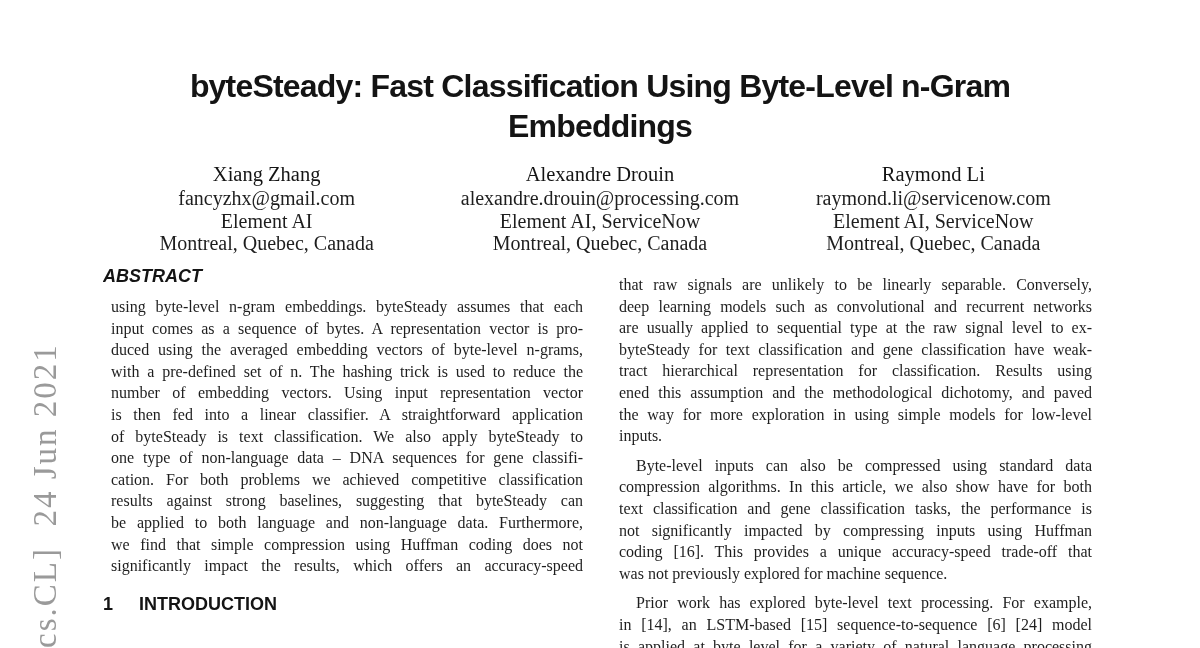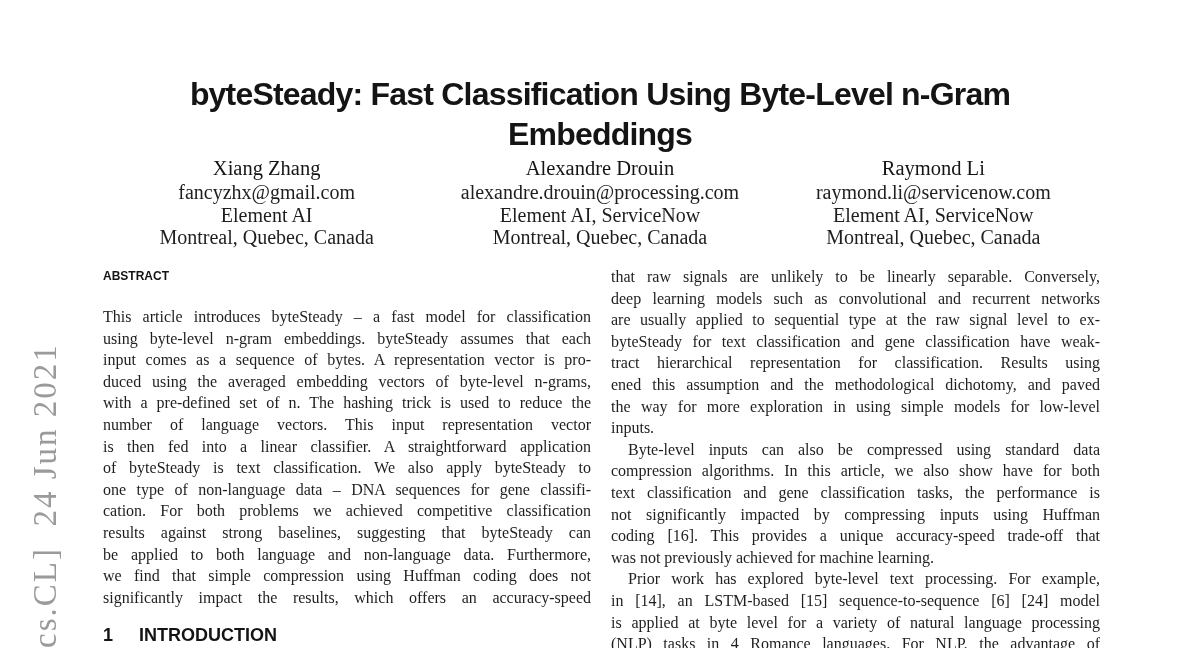--- a/index.html
+++ b/index.html
@@ -22,60 +22,61 @@
     font-family: "Liberation Serif", serif;
     font-size: 33px;
     letter-spacing: 2px;
     color: #9a9a9a;
     white-space: pre;
   }
 
   
   .title {
     position: absolute;
-    top: 53px; left: 0;
+    top: 45px; left: 0;
     width: 1200px;
     text-align: center;
     font-family: "Liberation Sans", sans-serif;
     font-weight: 700;
     font-size: 32px;
     letter-spacing: -0.8px;
     line-height: 40px;
     color: #141414;
   }
   .title .tline { display: block; }
 
   
   .authors {
     position: absolute;
-    top: 155px; left: 100px;
+    top: 161px; left: 100px;
     width: 1000px;
     display: flex;
   }
   .author { flex: 1; text-align: center; }
   .author-name { font-size: 20.5px; line-height: 26px; color: #141414; }
   .author-line { font-size: 20px; line-height: 22.5px; }
 
   
   .col {
     position: absolute;
     top: 266px;
     overflow: hidden;
     height: 382px;
   }
   .col-left  { left: 103px; width: 488px; }
   .col-right { left: 611px; width: 489px; }
 
   .sec-heading {
     font-family: "Liberation Sans", sans-serif;
     font-weight: 700;
-    font-size: 12px;
+    font-size: 18px;
     line-height: 21px;
     color: #141414;
-    margin: 0 0 19px 0;
+    margin: 0 0 9px 0;
+    font-style: italic;
   }
   .intro-heading {
     margin-top: 17px;
     display: flex;
     font-family: "Liberation Sans", sans-serif;
     font-weight: 700;
     font-size: 18px;
     color: #141414;
   }
   .intro-heading .sec-num { width: 36px; }
@@ -84,21 +85,21 @@
   .ln {
     font-size: 16px;
     line-height: 21.6px;
     text-align: justify;
     text-align-last: justify;
     white-space: normal;
     color: #1e1e1e;
   }
   .ln.ln-last { text-align-last: left; }
   .ln.ln-indent { text-indent: 17px; }
-  .para { margin: 0; padding: 0; }
+  .para { margin: 8px; padding: 0; }
 </style>
 </head>
 <body>
 
 <div class="page">
 
   <div class="arxiv-watermark">[cs.CL]  24 Jun 2021</div>
 
   <h1 class="title">
     <span class="tline">byteSteady: Fast Classification Using Byte-Level n-Gram</span>
@@ -122,26 +123,25 @@
       <div class="author-name">Raymond Li</div>
       <div class="author-line">raymond.li@servicenow.com</div>
       <div class="author-line">Element AI, ServiceNow</div>
       <div class="author-line">Montreal, Quebec, Canada</div>
     </div>
   </div>
 
   <section class="col col-left">
     <h2 class="sec-heading">ABSTRACT</h2>
     <div class="para">
-      <div class="ln">This article introduces byteSteady – a fast model for classification</div>
       <div class="ln">using byte-level n-gram embeddings. byteSteady assumes that each</div>
       <div class="ln">input comes as a sequence of bytes. A representation vector is pro-</div>
       <div class="ln">duced using the averaged embedding vectors of byte-level n-grams,</div>
       <div class="ln">with a pre-defined set of n. The hashing trick is used to reduce the</div>
-      <div class="ln">number of language vectors. This input representation vector</div>
+      <div class="ln">number of embedding vectors. Using input representation vector</div>
       <div class="ln">is then fed into a linear classifier. A straightforward application</div>
       <div class="ln">of byteSteady is text classification. We also apply byteSteady to</div>
       <div class="ln">one type of non-language data – DNA sequences for gene classifi-</div>
       <div class="ln">cation. For both problems we achieved competitive classification</div>
       <div class="ln">results against strong baselines, suggesting that byteSteady can</div>
       <div class="ln">be applied to both language and non-language data. Furthermore,</div>
       <div class="ln">we find that simple compression using Huffman coding does not</div>
       <div class="ln">significantly impact the results, which offers an accuracy-speed</div>
     </div>
     <h2 class="intro-heading">
@@ -160,21 +160,21 @@
       <div class="ln">ened this assumption and the methodological dichotomy, and paved</div>
       <div class="ln">the way for more exploration in using simple models for low-level</div>
       <div class="ln ln-last">inputs.</div>
     </div>
     <div class="para">
       <div class="ln ln-indent">Byte-level inputs can also be compressed using standard data</div>
       <div class="ln">compression algorithms. In this article, we also show have for both</div>
       <div class="ln">text classification and gene classification tasks, the performance is</div>
       <div class="ln">not significantly impacted by compressing inputs using Huffman</div>
       <div class="ln">coding [16]. This provides a unique accuracy-speed trade-off that</div>
-      <div class="ln ln-last">was not previously achieved for machine learning.</div>
+      <div class="ln ln-last">was not previously explored for machine sequence.</div>
     </div>
     <div class="para">
       <div class="ln ln-indent">Prior work has explored byte-level text processing. For example,</div>
       <div class="ln">in [14], an LSTM-based [15] sequence-to-sequence [6] [24] model</div>
       <div class="ln">is applied at byte level for a variety of natural language processing</div>
       <div class="ln">(NLP) tasks in 4 Romance languages. For NLP, the advantage of</div>
     </div>
   </section>
 
 </div>

